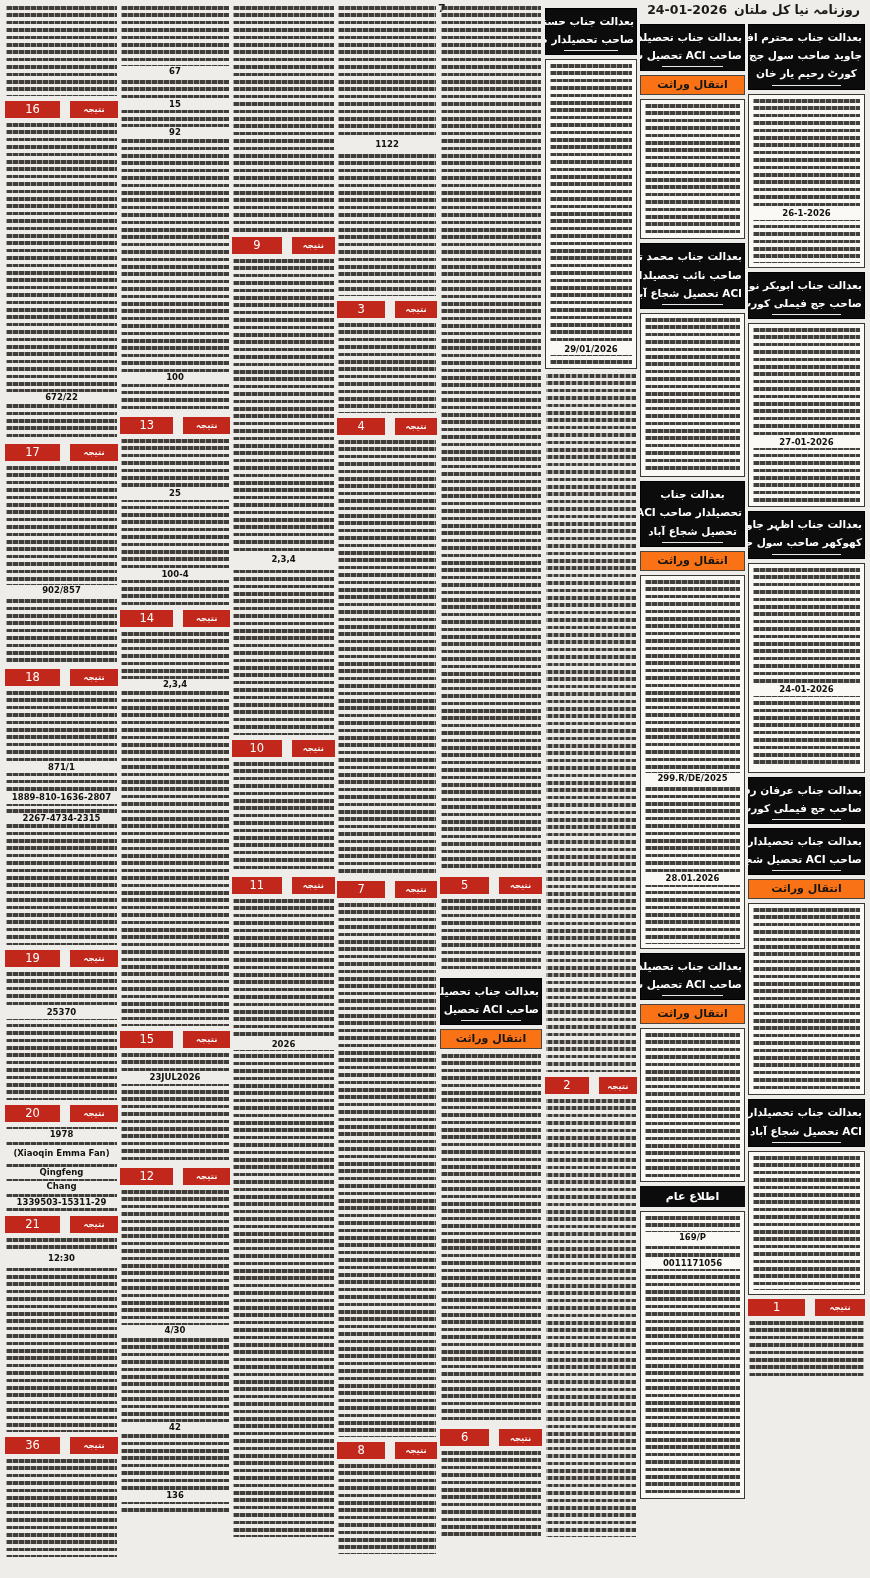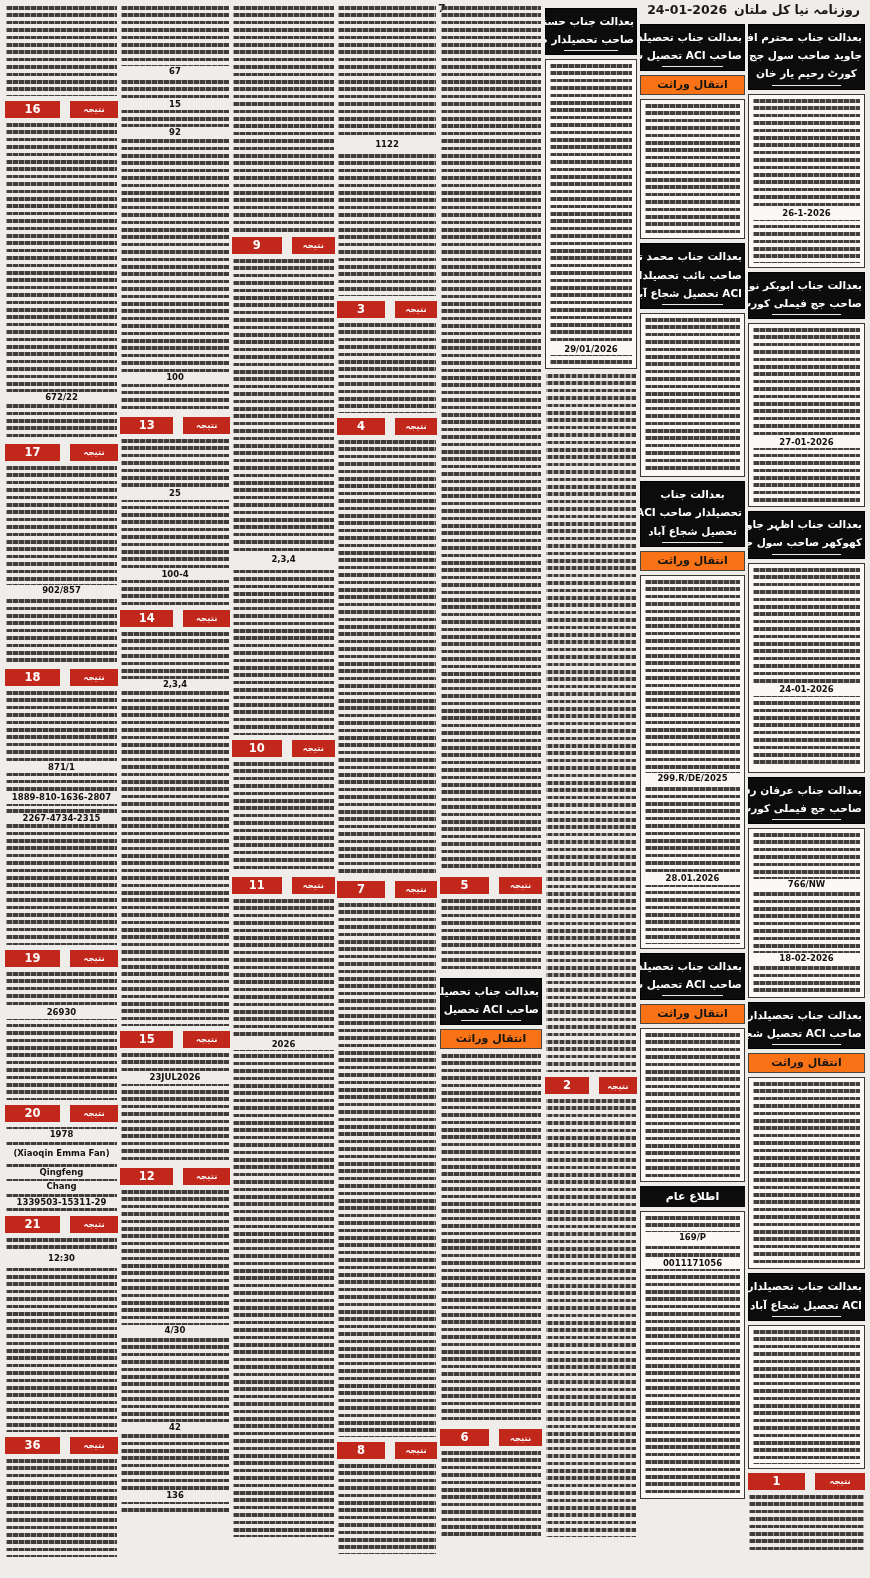--- a/index.html
+++ b/index.html
@@ -18,21 +18,21 @@
   .header-box:after{content:"";position:absolute;bottom:3px;left:20%;width:60%;border-bottom:1px solid #e8e8e8;}
   .header-line{font-size:10.5px;font-weight:bold;text-align:center;line-height:1.45;white-space:nowrap;}
   
   .sub-label{border:1px solid #4a463f;background:#f97316;color:#171511;font-size:11px;font-weight:bold;
              text-align:center;padding:2px 0 3px 0;flex:0 0 auto;}
   
   .black-label{background:#0c0c0c;color:#fff;font-size:11px;font-weight:bold;text-align:center;
                padding:4px 0;flex:0 0 auto;}
   
   .badge-row{height:17px;display:flex;flex-direction:row;gap:10px;direction:ltr;flex:0 0 auto;}
-  .badge-number{flex:1.15;background:#c1271a;color:#fff;font-size:11.5px;font-weight:bold;
+  .badge-number{flex:1.15;background:#c1271a;color:#fff;font-size:11.5px;font-weight:normal;
                 display:flex;align-items:center;justify-content:center;line-height:1;}
   .badge-label{flex:1;background:#c1271a;color:#fff;font-size:8.5px;font-weight:bold;
                display:flex;align-items:center;justify-content:center;line-height:1;}
   
   .text-block{position:relative;flex:0 0 auto;}
   .text-block .greek{position:absolute;inset:1px;opacity:.88;
       background-image:
         repeating-linear-gradient(90deg, rgba(239,237,234,.55) 0 1.5px, rgba(239,237,234,0) 1.5px 6px),
         repeating-linear-gradient(180deg, #2a2722 0 3.6px, rgba(0,0,0,0) 3.6px 7.4px);}
   .text-block.boxed{border:1px solid #3b3833;background:#faf9f6;}
@@ -74,25 +74,20 @@
           <div class="header-line">کھوکھر صاحب سول جج ملتان</div>
         </div>
         <div class="text-block boxed" style="height: 208px;">
           <div class="greek"></div>
           <div class="note" style="top: 58%;">24-01-2026</div>
         </div>
         <div class="header-box">
           <div class="header-line">بعدالت جناب عرفان رفیق</div>
           <div class="header-line">صاحب جج فیملی کورٹ ملتان</div>
         </div>
-        <div class="text-block boxed" style="height: 168px;">
-          <div class="greek"></div>
-          <div class="note" style="top: 30%;">766/NW</div>
-          <div class="note" style="top: 74%;">18-02-2026</div>
-        </div>
         <div class="header-box">
           <div class="header-line">بعدالت جناب تحصیلدار</div>
           <div class="header-line">صاحب ACI تحصیل شجاع آباد</div>
         </div>
         <div class="sub-label">انتقال وراثت</div>
         <div class="text-block boxed" style="height: 190px;">
           <div class="greek"></div>
         </div>
         <div class="header-box">
           <div class="header-line">بعدالت جناب تحصیلدار صاحب</div>
@@ -334,21 +329,21 @@
           <div class="note" style="top: 28%;">871/1</div>
           <div class="note" style="top: 40%;">1889-810-1636-2807</div>
           <div class="note" style="top: 48%;">2267-4734-2315</div>
         </div>
         <div class="badge-row">
           <div class="badge-number">19</div>
           <div class="badge-label">نتیجہ</div>
         </div>
         <div class="text-block" style="height: 130px;">
           <div class="greek"></div>
-          <div class="note" style="top: 28%;">26930</div>
+          <div class="note" style="top: 28%;">25370</div>
         </div>
         <div class="badge-row">
           <div class="badge-number">20</div>
           <div class="badge-label">نتیجہ</div>
         </div>
         <div class="text-block" style="height: 86px;">
           <div class="greek"></div>
           <div class="note" style="top: 4%;">1978</div>
           <div class="note" style="top: 26%;">(Xiaoqin Emma Fan)</div>
           <div class="note" style="top: 48%;">Qingfeng</div>

